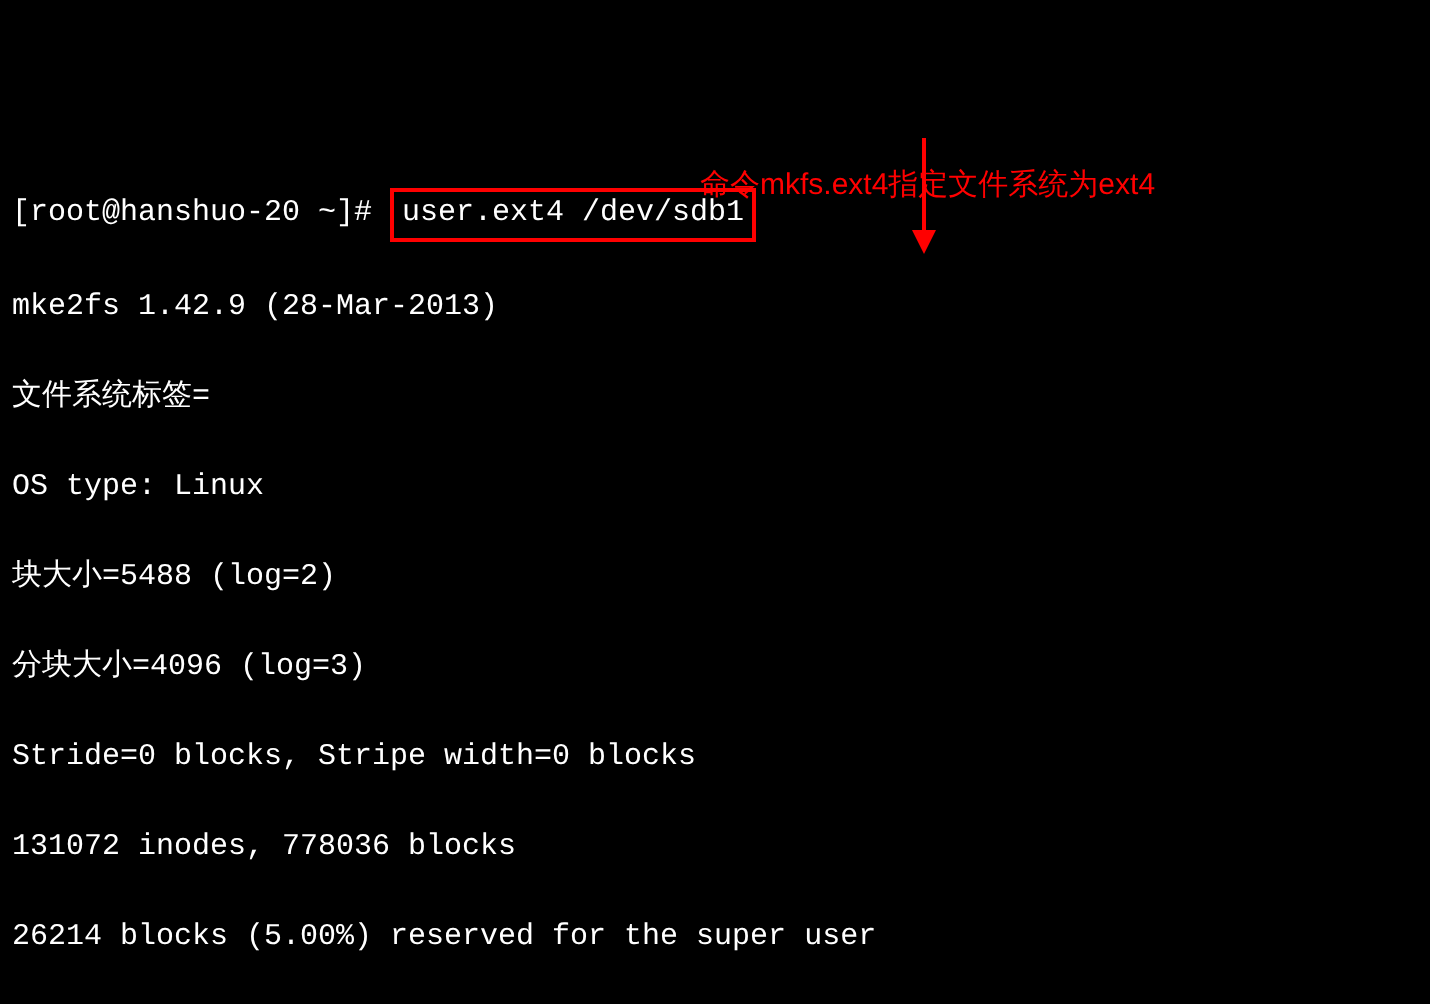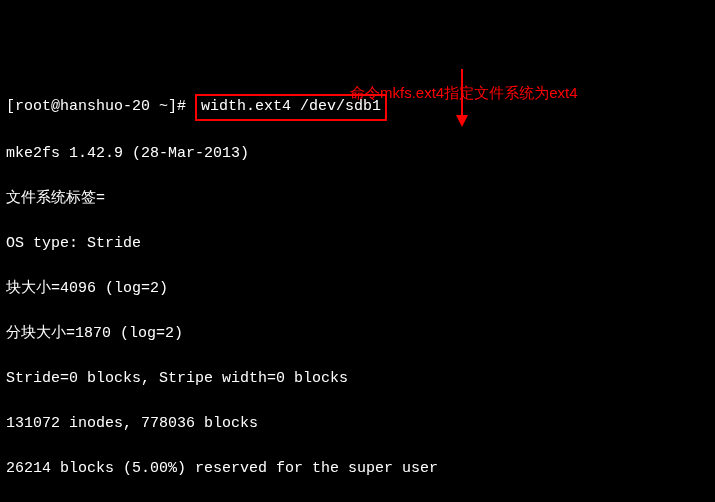--- a/index.html
+++ b/index.html
@@ -35,26 +35,26 @@
     pointer-events: none;
   }
   .arrow svg { display: block; }
   .line { white-space: pre; }
 </style>
 </head>
 <body>
 
 
 
-<div class="prompt-line"><span>[root@hanshuo-20 ~]# </span><span class="cmd-box"><span>width.ext4 /dev/sdb1</span></span></div>
+<div class="prompt-line"><span>[root@hanshuo-20 ~]# </span><span class="cmd-box"><span>user.ext4 /dev/sdb1</span></span></div>
 <div class="line">mke2fs 1.42.9 (28-Mar-2013)</div>
 <div class="line">文件系统标签=</div>
-<div class="line">OS type: Stride</div>
-<div class="line">块大小=4096 (log=2)</div>
-<div class="line">分块大小=1870 (log=2)</div>
+<div class="line">OS type: Linux</div>
+<div class="line">块大小=5488 (log=2)</div>
+<div class="line">分块大小=4096 (log=3)</div>
 <div class="line">Stride=0 blocks, Stripe width=0 blocks</div>
 <div class="line">131072 inodes, 778036 blocks</div>
 <div class="line">26214 blocks (5.00%) reserved for the super user</div>
 
 
 
 
 
 
 

